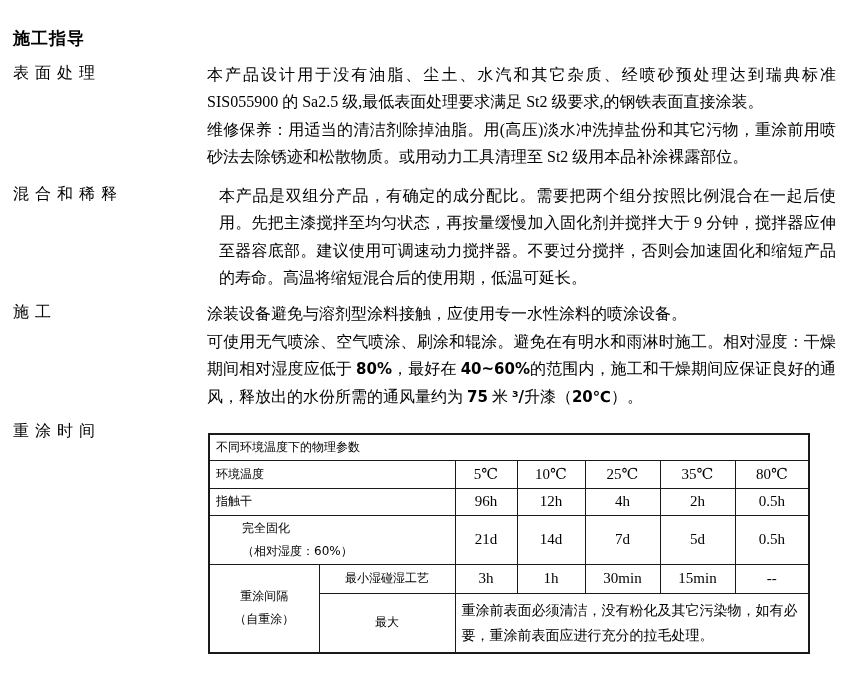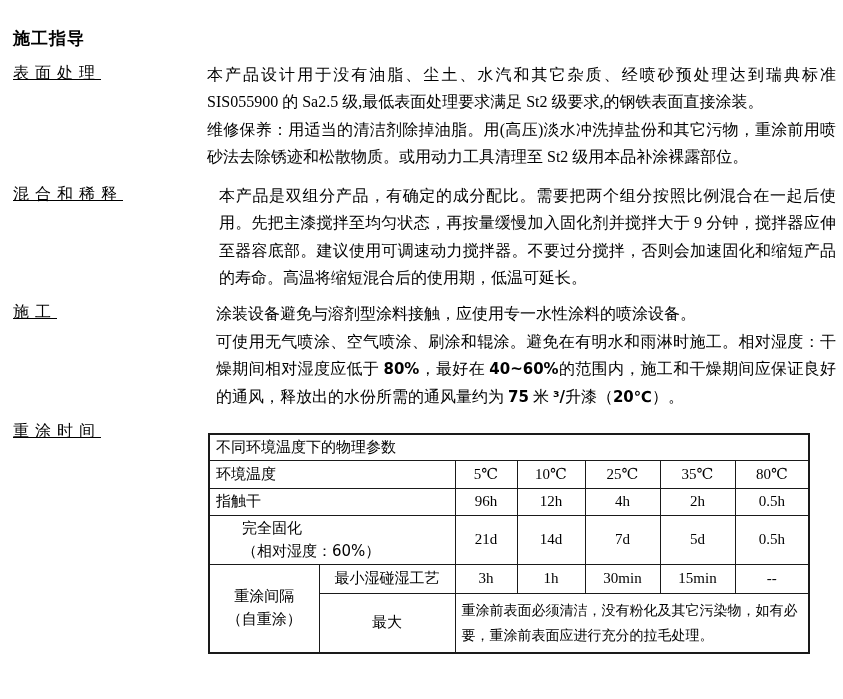--- a/index.html
+++ b/index.html
@@ -11,21 +11,21 @@
   .doc-heading{
     margin:0 0 11px 0;
     font-family:"DejaVu Sans","Liberation Sans",sans-serif;
     font-weight:bold;font-size:17px;letter-spacing:1px;
   }
   .row{display:flex;align-items:flex-start;}
   .row + .row{margin-top:9px;}
   .label{
     flex:0 0 194px;width:194px;
     font-size:16px;letter-spacing:6px;
-    padding-top:2px;white-space:nowrap;text-decoration:underline;
+    padding-top:2px;white-space:nowrap;
   }
   .content{
     flex:1;min-width:0;
     font-size:16px;line-height:27.3px;text-align:justify;
   }
   .content p{margin:0;}
   .num{
     font-family:"DejaVu Sans","Liberation Sans",sans-serif;
     font-weight:bold;font-size:15px;
   }
@@ -34,21 +34,21 @@
     border-collapse:collapse;table-layout:fixed;
     width:602px;margin:14px 0 0 1px;
     border:2px solid #1a1a1a;
     font-size:15px;line-height:normal;text-align:left;
   }
   table.params td{
     border:1px solid #1a1a1a;
     padding:0 6px;vertical-align:middle;
     overflow:hidden;
   }
-  .t-label{font-family:"DejaVu Sans","Liberation Sans",sans-serif;font-size:15px;}
+  .t-label{font-family:"DejaVu Sans","Liberation Sans",sans-serif;font-size:12px;}
   .t-center{text-align:center;padding:0 2px;}
   .t-val{
     text-align:center;padding:0 2px;
     font-family:"Liberation Serif","DejaVu Serif",serif;font-size:15px;
   }
   .t-note{line-height:25px;font-size:14px;padding:3px 6px;text-align:left;}
   .two-line{line-height:23px;padding-top:2px;padding-bottom:2px;}
 </style>
 </head>
 <body>
@@ -65,21 +65,21 @@
     </div>
   </div>
 
   <div class="row" style="margin-top:12px;gap:12px;">
     <div class="label">混合和稀释</div>
     <div class="content">
       <p>本产品是双组分产品，有确定的成分配比。需要把两个组分按照比例混合在一起后使用。先把主漆搅拌至均匀状态，再按量缓慢加入固化剂并搅拌大于 9 分钟，搅拌器应伸至器容底部。建议使用可调速动力搅拌器。不要过分搅拌，否则会加速固化和缩短产品的寿命。高温将缩短混合后的使用期，低温可延长。</p>
     </div>
   </div>
 
-  <div class="row" style="gap:9px;">
+  <div class="row" style="">
     <div class="label">施工</div>
     <div class="content">
       <p>涂装设备避免与溶剂型涂料接触，应使用专一水性涂料的喷涂设备。</p>
       <p><span>可使用无气喷涂、空气喷涂、刷涂和辊涂。避免在有明水和雨淋时施工。相对湿度：干燥期间相对湿度应低于 </span><span class="num">80%</span><span>，最好在 </span><span class="num">40~60%</span><span>的范围内，施工和干燥期间应保证良好的通风，释放出的水份所需的通风量约为 </span><span class="num">75</span><span> 米 </span><span class="num">³/</span><span>升漆（</span><span class="num">20℃</span><span>）。</span></p>
     </div>
   </div>
 
   <div class="row" style="margin-top:7px;">
     <div class="label">重涂时间</div>
     <div class="content">

